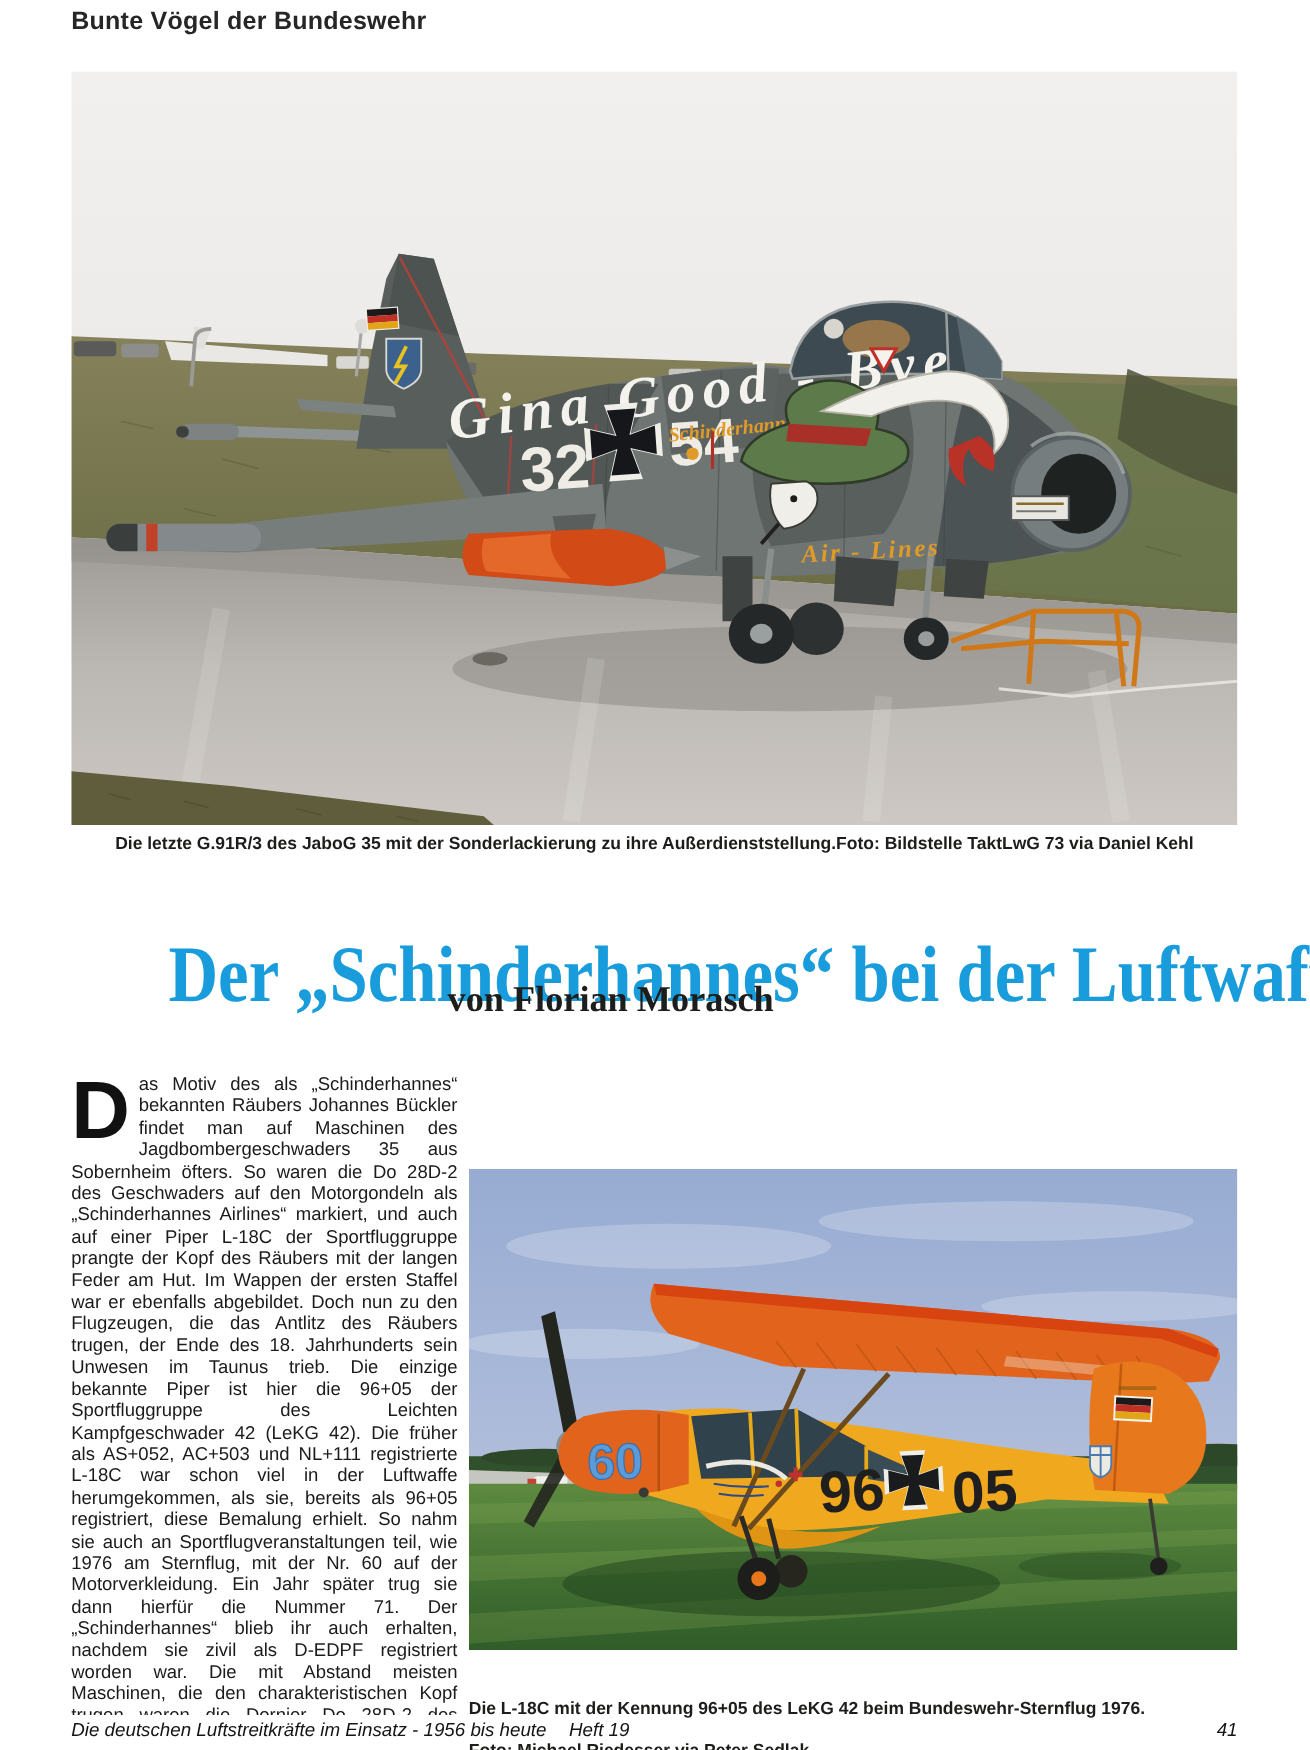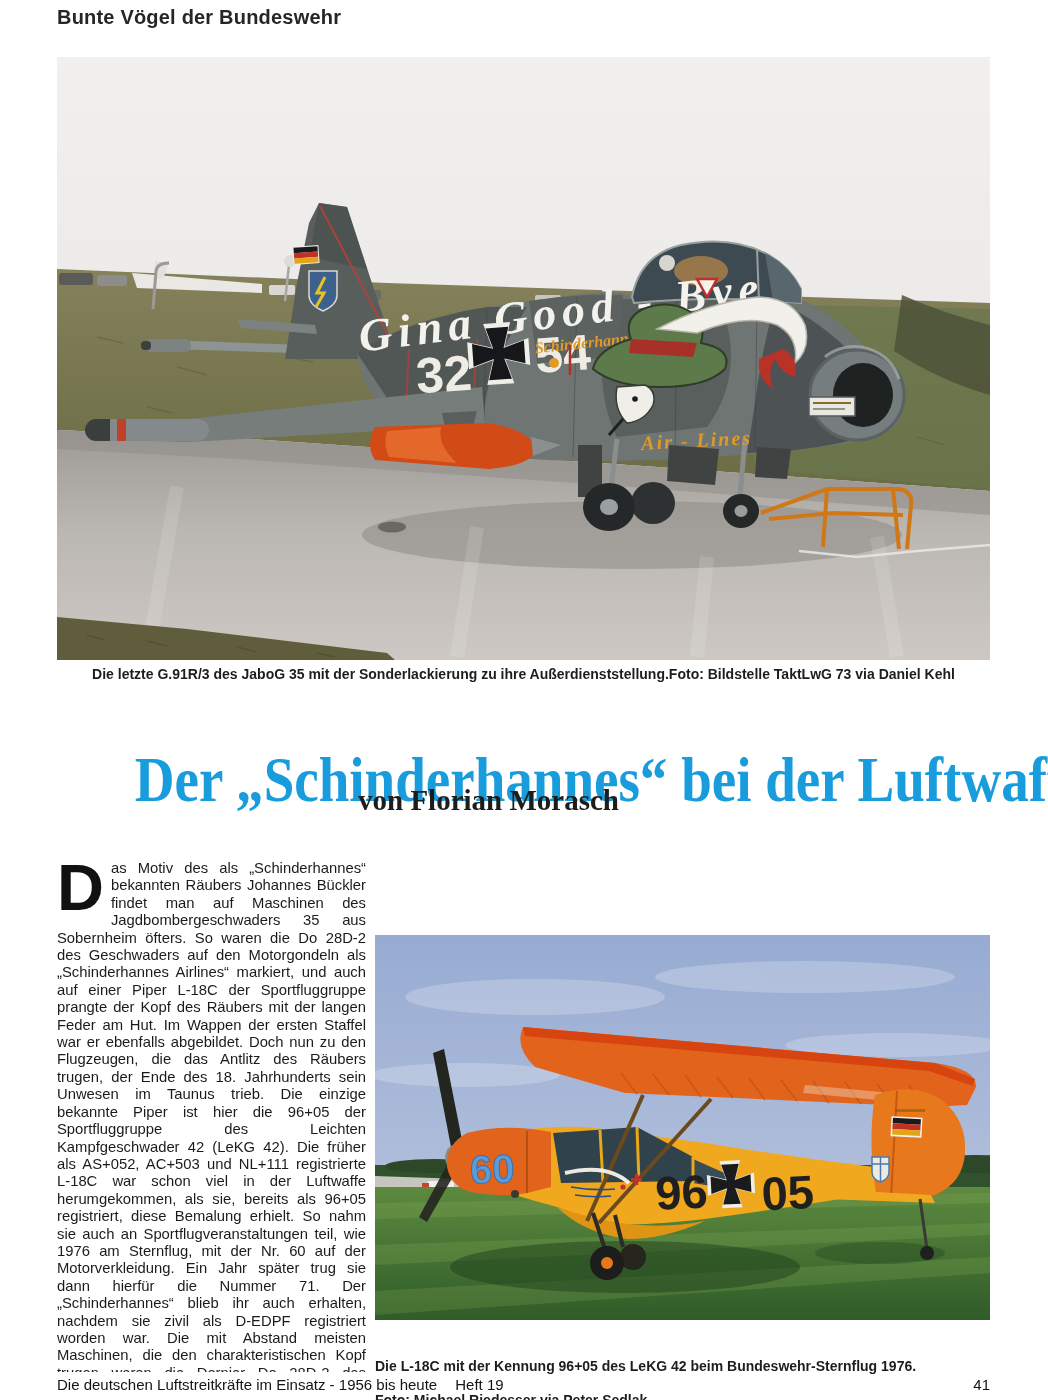--- a/index.html
+++ b/index.html
@@ -24,21 +24,21 @@
   #col1{left:57px;width:309px;height:512px;}
   #col2{left:375px;width:306px;height:64px;}
   #col3{left:700px;width:290px;height:64px;}
   .col p{margin:0;}
   .dropcap{float:left;font-weight:bold;font-size:65px;line-height:52px;
            padding:2px 7px 0 0;color:#111;}
   .caption2{position:absolute;left:375px;top:1358px;width:615px;font-size:14px;
             font-weight:bold;color:#1d1d1b;}
   .caption2 .credit{margin-top:18px;text-decoration:underline;}
   .footer{position:absolute;left:57px;top:1376px;width:933px;display:flex;
-          justify-content:space-between;font-size:15px;color:#141414;}
+          justify-content:space-between;font-size:15px;color:#141414;font-style:italic;}
   .footer .issue{margin-left:18px;}
   svg text{user-select:none;}
 </style>
 </head>
 <body>
 
 <div class="page">
 
   <div class="kicker">Bunte Vögel der Bundeswehr</div>
 

